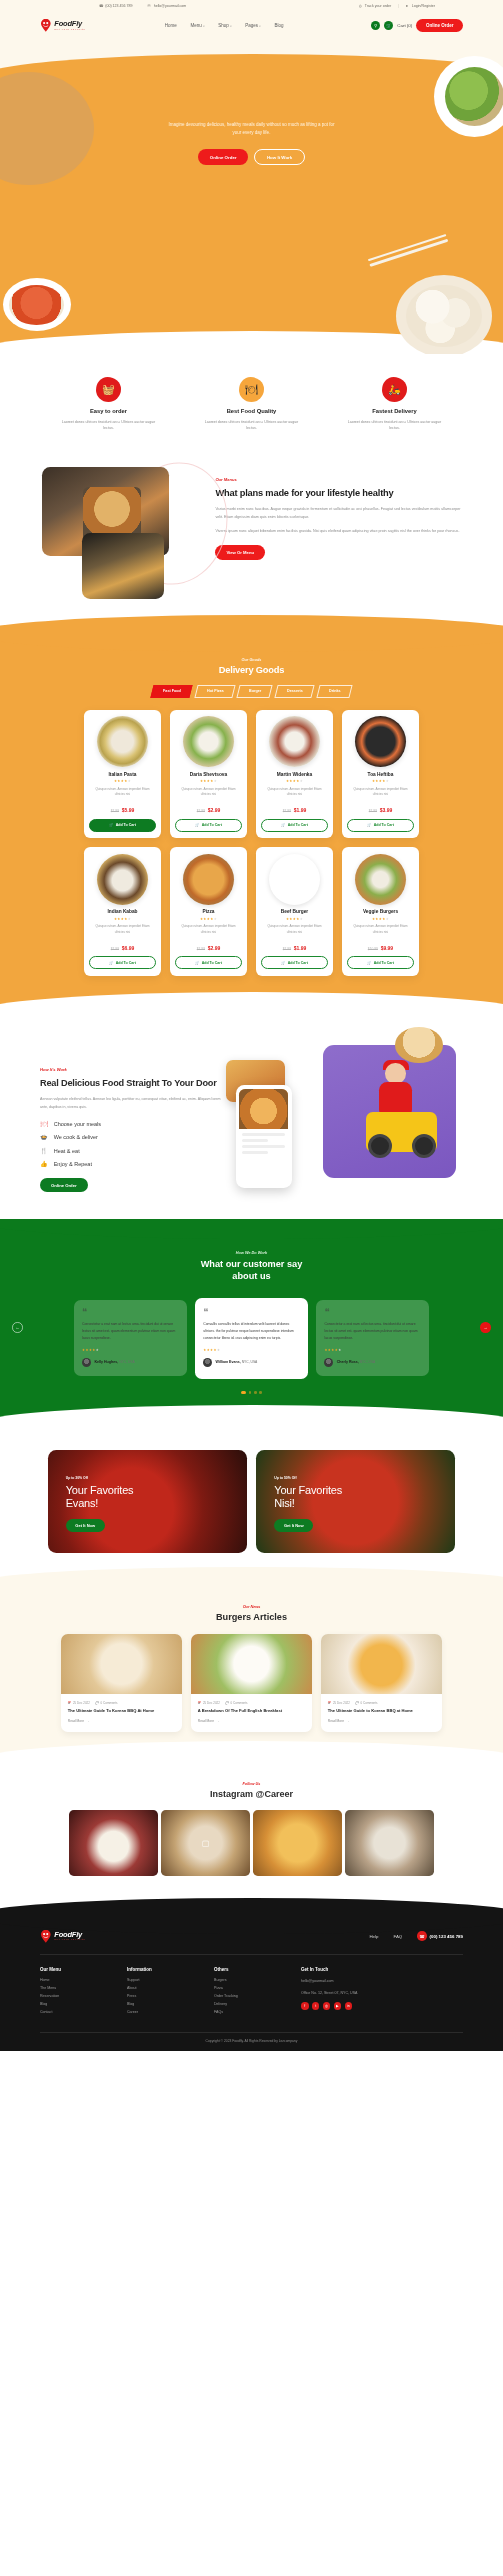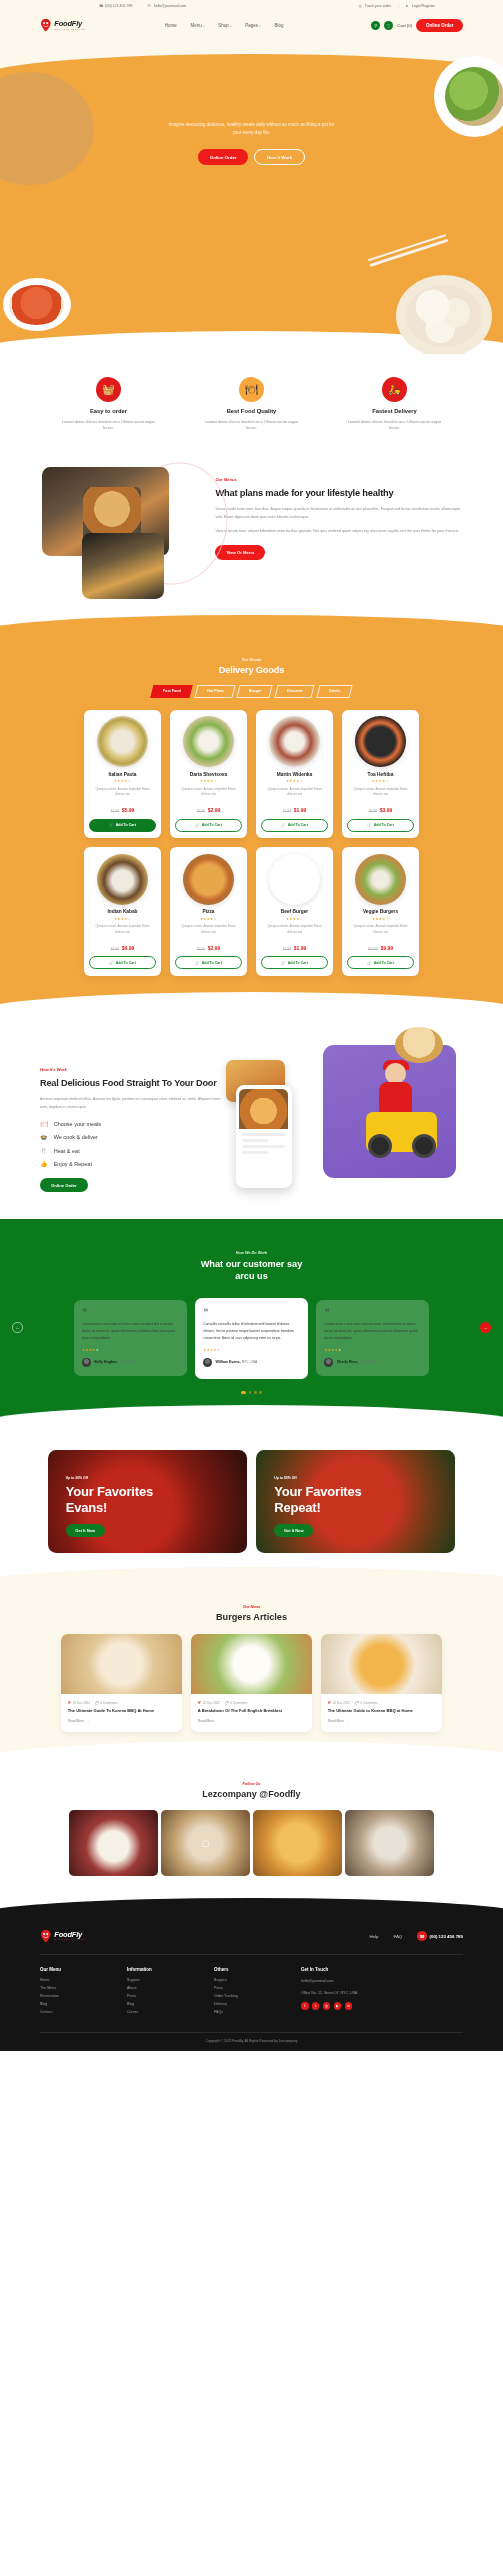--- a/index.html
+++ b/index.html
@@ -309,21 +309,21 @@
 
   
   .promos { display:flex; gap:9.6px; justify-content:center; padding:25px 0 29px; background:#fff; }
   .promo {
     width:199px; height:103px; border-radius:8.2px; position:relative; overflow:hidden;
     padding:26px 0 0 18px; color:#fff;
   }
   .promo-1 { background:radial-gradient(circle at 42% 58%,#C0271B 0 32%,#7E1A12 55%,#2A0E0A 100%); }
   .promo-2 { background:radial-gradient(circle at 50% 50%,#C8331F 0 38%,#7C3A18 62%,#1E3A16 100%); }
   .promo small { font-size:3.4px; font-weight:bold; display:block; margin-bottom:3.4px; }
-  .promo h3 { font-size:13px; font-weight:bold; line-height:1.24; letter-spacing:-0.2px; }
+  .promo h3 { font-size:11px; font-weight:normal; line-height:1.24; letter-spacing:-0.2px; }
   .btn-getit {
     margin-top:7.5px; background:#0D7B22; border:none; color:#fff; border-radius:27px;
     padding:4.1px 9.6px; font-size:4px; font-weight:bold;
   }
 
   
   .articles { background:#FDF8EC; padding:23px 0 30px; position:relative; }
   .articles::before{
     content:""; position:absolute; left:-27px; right:-27px; top:-15px; height:34px;
     background:#FDF8EC; border-radius:50%;
@@ -689,21 +689,21 @@
         </div>
       </div>
     </div>
   </div>
 
   <div class="testi">
     <div class="testi-inner">
       <div class="testi-eyebrow">How We Do Work</div>
       <h2>
         <span>What our customer say</span><br>
-        <span>arcu us</span>
+        <span>about us</span>
       </h2>
       <div class="t-row" id="testi-row">
           <div class="t-card">
             <div class="t-quote">❝</div>
             <div class="t-text">Consectetur a erat nam at lectus urna. tincidunt dui ut ornare lectus sit amet est. quam elementum pulvinar etiam non quam lacus suspendisse.</div>
             <div class="t-stars">★★★★<span class="off">★</span></div>
             <div class="t-person">
               <span class="t-avatar"></span>
               <span class="t-name">Kelly Hughes, <span class="t-loc">NYC, USA</span></span>
             </div>
@@ -744,21 +744,21 @@
       <h3>
         <span>Your Favorites</span><br>
         <span>Evans!</span>
       </h3>
       <button class="btn-getit">Get It Now</button>
     </div>
     <div class="promo promo-2">
       <small>Up to 50% Off</small>
       <h3>
         <span>Your Favorites</span><br>
-        <span>Repeat!</span>
+        <span>Nisi!</span>
       </h3>
       <button class="btn-getit">Get It Now</button>
     </div>
   </div>
 
   <div class="articles">
     <div class="art-inner">
       <div class="art-eyebrow">Our News</div>
       <h2>Burgers Articles</h2>
       <div class="art-grid" id="art-grid">
@@ -794,21 +794,21 @@
               <h4>The Ultimate Guide to Korean BBQ at Home</h4>
               <div class="art-more">Read More <span>→</span></div>
             </div>
           </div>
         </div>
     </div>
   </div>
 
   <div class="insta">
     <div class="insta-eyebrow">Follow Us</div>
-    <h2>Lezcompany @Foodfly</h2>
+    <h2>Instagram @Career</h2>
     <div class="insta-grid">
       <div class="insta-cell ig1"></div>
       <div class="insta-cell ig2">
           <span class="ig-ic">▢</span>
         </div>
       <div class="insta-cell ig3"></div>
       <div class="insta-cell ig4"></div>
     </div>
   </div>
 

